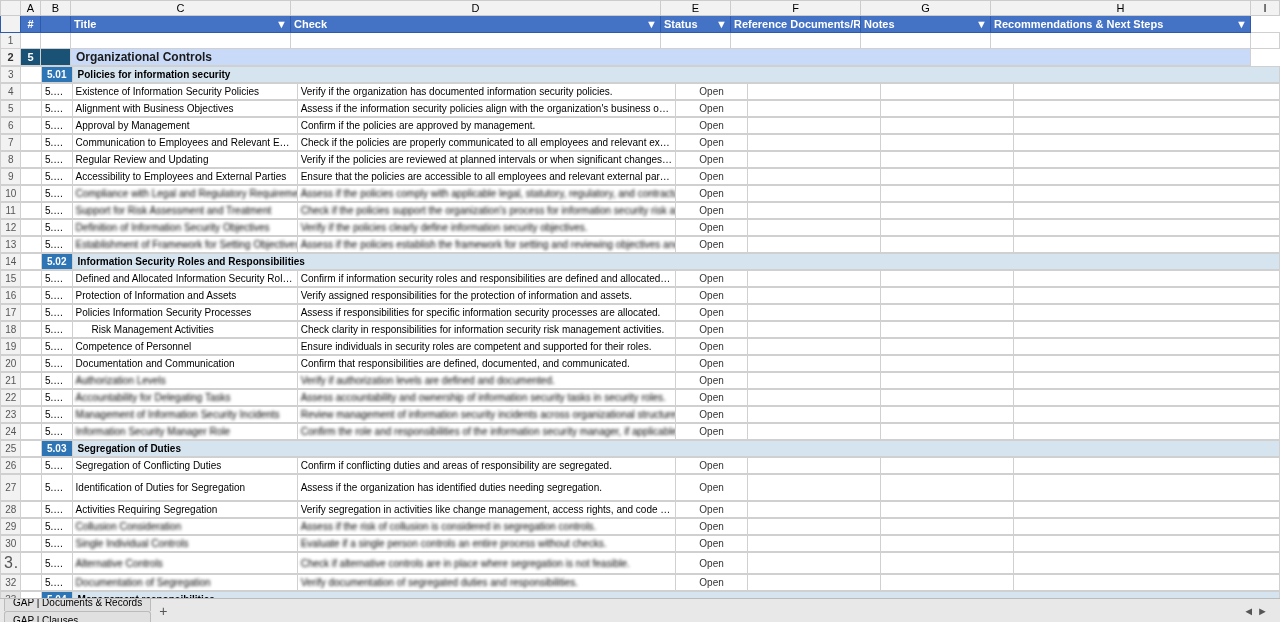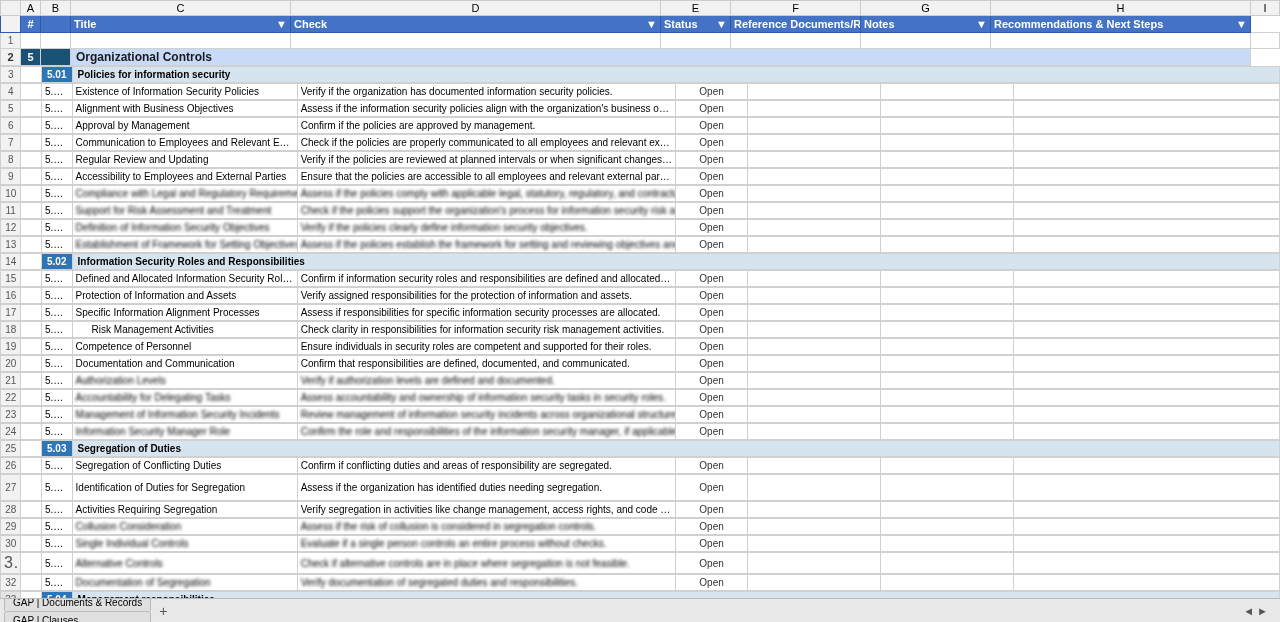--- a/index.html
+++ b/index.html
@@ -592,21 +592,21 @@
               <col style="width:70px">
       <col style="width:130px">
               <col style="width:130px">
               <col style="width:260px">
     </colgroup>
             <tbody>
               <tr class="data-row">
       <td style="border:1px solid #d0d0d0;background:#f2f2f2;color:#555;text-align:center;font-size:10px;">17</td>
       <td style="border:1px solid #d0d0d0;text-align:center;"></td>
       <td style="border:1px solid #d0d0d0;font-size:10px;padding:1px 3px;overflow:hidden;text-overflow:ellipsis;white-space:nowrap;">5.02 (c)</td>
-      <td style="border:1px solid #d0d0d0;font-size:10px;padding:1px 3px;overflow:hidden;text-overflow:ellipsis;white-space:nowrap;">Specific Information Alignment Processes</td>
+      <td style="border:1px solid #d0d0d0;font-size:10px;padding:1px 3px;overflow:hidden;text-overflow:ellipsis;white-space:nowrap;">Policies Information Security Processes</td>
       <td style="border:1px solid #d0d0d0;font-size:10px;padding:1px 3px;overflow:hidden;text-overflow:ellipsis;white-space:nowrap;">Assess if responsibilities for specific information security processes are allocated.</td>
       <td style="border:1px solid #d0d0d0;font-size:10px;padding:1px 3px;text-align:center;color:#333;">Open</td>
       <td style="border:1px solid #d0d0d0;"></td>
       <td style="border:1px solid #d0d0d0;"></td>
       <td style="border:1px solid #d0d0d0;"></td>
     </tr>
             </tbody>
           </table>
           <table style="border-collapse: collapse; width: 100%; table-layout: fixed;">
             <colgroup>

